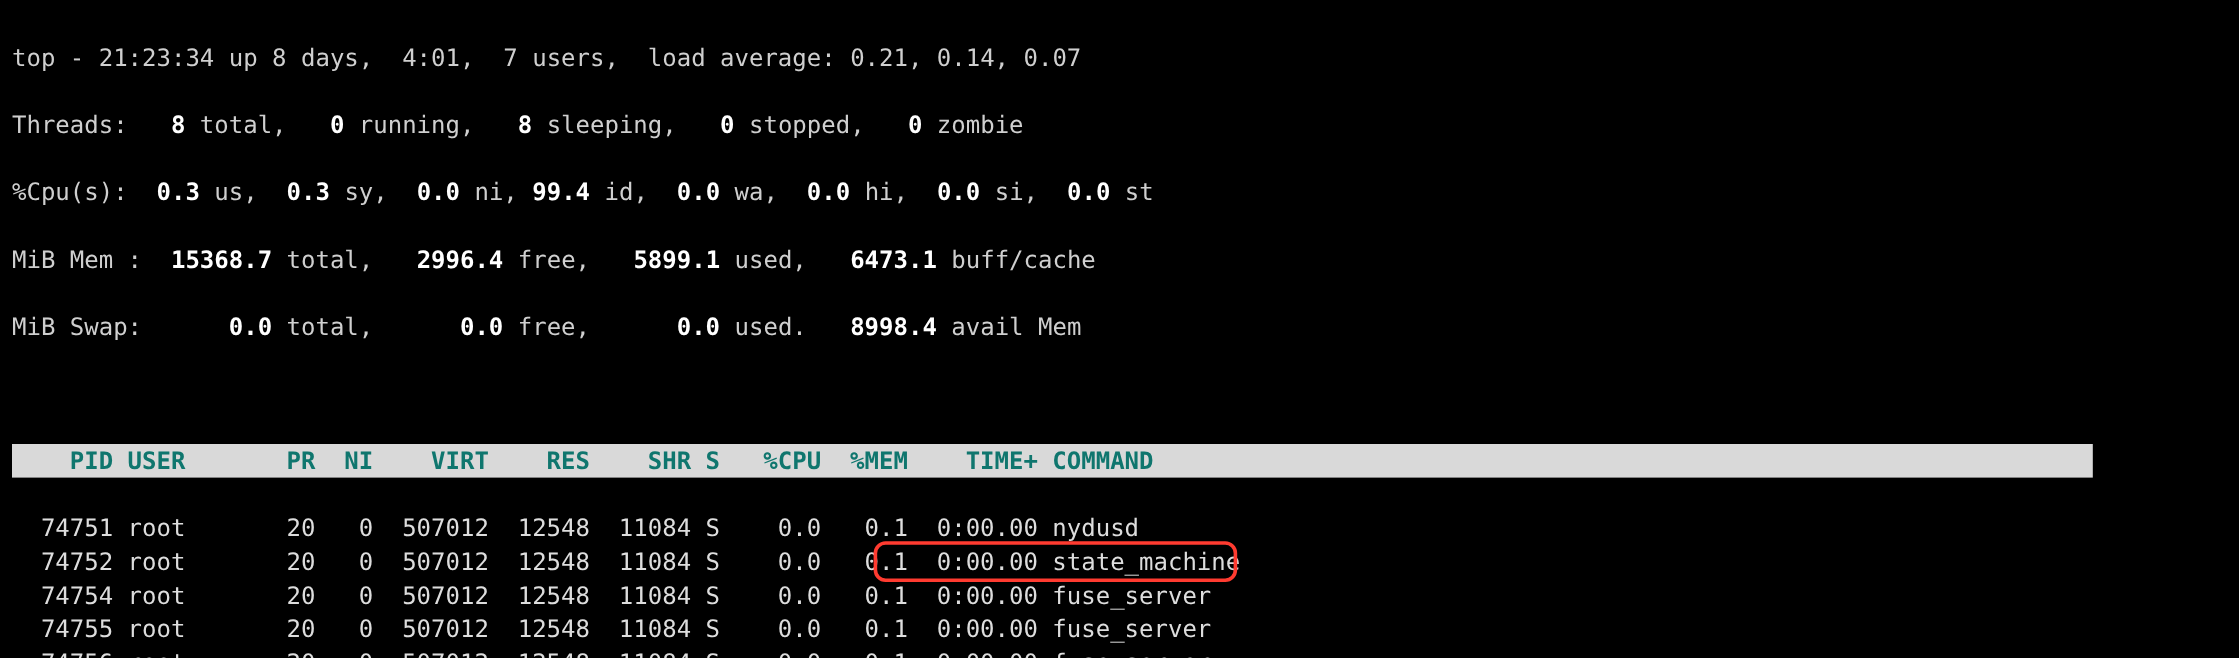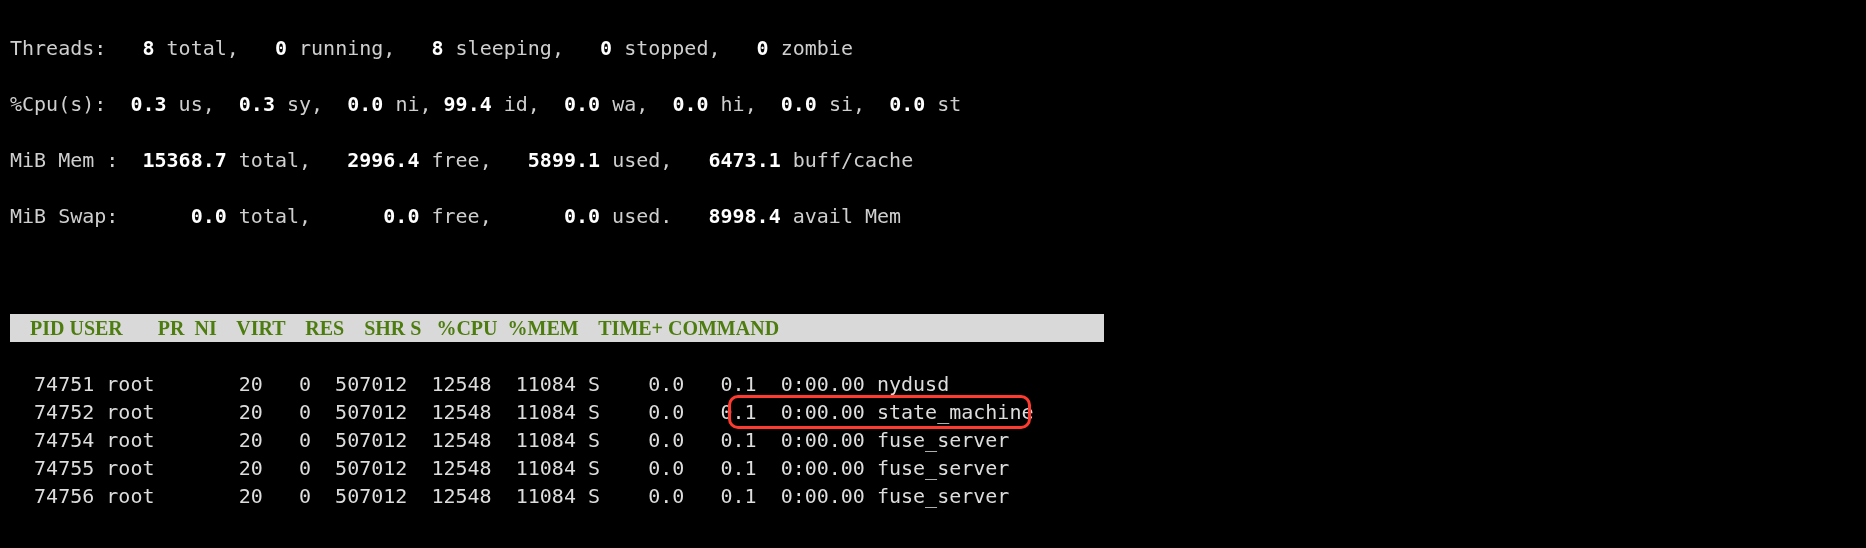--- a/index.html
+++ b/index.html
@@ -14,37 +14,37 @@
   }
   .term {
     padding: 6px 10px 24px 10px;
     white-space: pre;
   }
   .bold { font-weight: 700; color: #fff; }
   .dim  { color: #cfcfcf; }
   .hdr-row {
     display: inline-block;
     background: #d9d9d9;
-    color: #4d7c0f;
+    color: #0f766e;
     font-weight: 700;
     padding: 0 0;
-    font-family: Liberation Serif, serif;
   }
   .row { display: block; position: relative; }
   .highlight-box {
     position: absolute;
     border: 3px solid #ff3b30;
     border-radius: 10px;
     pointer-events: none;
   }
 </style>
 </head>
 <body>
 
 <div class="term">
+<span class="row"><span class="dim">top - </span><span class="dim">21:23:34</span><span class="dim"> up </span><span class="dim">8 days,  4:01</span><span class="dim">,  </span><span class="dim">7 users</span><span class="dim">,  </span><span class="dim">load average:</span><span class="dim"> </span><span class="dim">0.21, 0.14, 0.07</span></span>
 <span class="row"><span class="dim">Threads:</span><span class="dim">   </span><span class="bold">8</span><span class="dim"> </span><span class="dim">total,</span><span class="dim">   </span><span class="bold">0</span><span class="dim"> </span><span class="dim">running,</span><span class="dim">   </span><span class="bold">8</span><span class="dim"> </span><span class="dim">sleeping,</span><span class="dim">   </span><span class="bold">0</span><span class="dim"> </span><span class="dim">stopped,</span><span class="dim">   </span><span class="bold">0</span><span class="dim"> </span><span class="dim">zombie</span></span>
 <span class="row"><span class="dim">%Cpu(s):</span><span class="dim">  </span><span class="bold">0.3</span><span class="dim"> </span><span class="dim">us,</span><span class="dim">  </span><span class="bold">0.3</span><span class="dim"> </span><span class="dim">sy,</span><span class="dim">  </span><span class="bold">0.0</span><span class="dim"> </span><span class="dim">ni,</span><span class="dim"> </span><span class="bold">99.4</span><span class="dim"> </span><span class="dim">id,</span><span class="dim">  </span><span class="bold">0.0</span><span class="dim"> </span><span class="dim">wa,</span><span class="dim">  </span><span class="bold">0.0</span><span class="dim"> </span><span class="dim">hi,</span><span class="dim">  </span><span class="bold">0.0</span><span class="dim"> </span><span class="dim">si,</span><span class="dim">  </span><span class="bold">0.0</span><span class="dim"> </span><span class="dim">st</span></span>
 <span class="row"><span class="dim">MiB Mem :</span><span class="dim">  </span><span class="bold">15368.7</span><span class="dim"> </span><span class="dim">total,</span><span class="dim">   </span><span class="bold">2996.4</span><span class="dim"> </span><span class="dim">free,</span><span class="dim">   </span><span class="bold">5899.1</span><span class="dim"> </span><span class="dim">used,</span><span class="dim">   </span><span class="bold">6473.1</span><span class="dim"> </span><span class="dim">buff/cache</span></span>
 <span class="row"><span class="dim">MiB Swap:</span><span class="dim">      </span><span class="bold">0.0</span><span class="dim"> </span><span class="dim">total,</span><span class="dim">      </span><span class="bold">0.0</span><span class="dim"> </span><span class="dim">free,</span><span class="dim">      </span><span class="bold">0.0</span><span class="dim"> </span><span class="dim">used.</span><span class="dim">   </span><span class="bold">8998.4</span><span class="dim"> </span><span class="dim">avail Mem</span></span>
 <span class="row"> </span>
 <span class="row"><span id="hdr" class="hdr-row">    PID USER       PR  NI    VIRT    RES    SHR S   %CPU  %MEM    TIME+ COMMAND                                                                 </span></span>
 <div id="rows"><span class="row">  74751 root       20   0  507012  12548  11084 S    0.0   0.1  0:00.00 nydusd</span><span class="row">  74752 root       20   0  507012  12548  11084 S    0.0   0.1  0:00.00 state_machine<span class="highlight-box" style="left: calc(60ch - 4px); width: calc(24ch + 8px); top: -3px; bottom: -3px;"></span></span><span class="row">  74754 root       20   0  507012  12548  11084 S    0.0   0.1  0:00.00 fuse_server</span><span class="row">  74755 root       20   0  507012  12548  11084 S    0.0   0.1  0:00.00 fuse_server</span><span class="row">  74756 root       20   0  507012  12548  11084 S    0.0   0.1  0:00.00 fuse_server</span></div>
 </div>
 
 </body></html>

